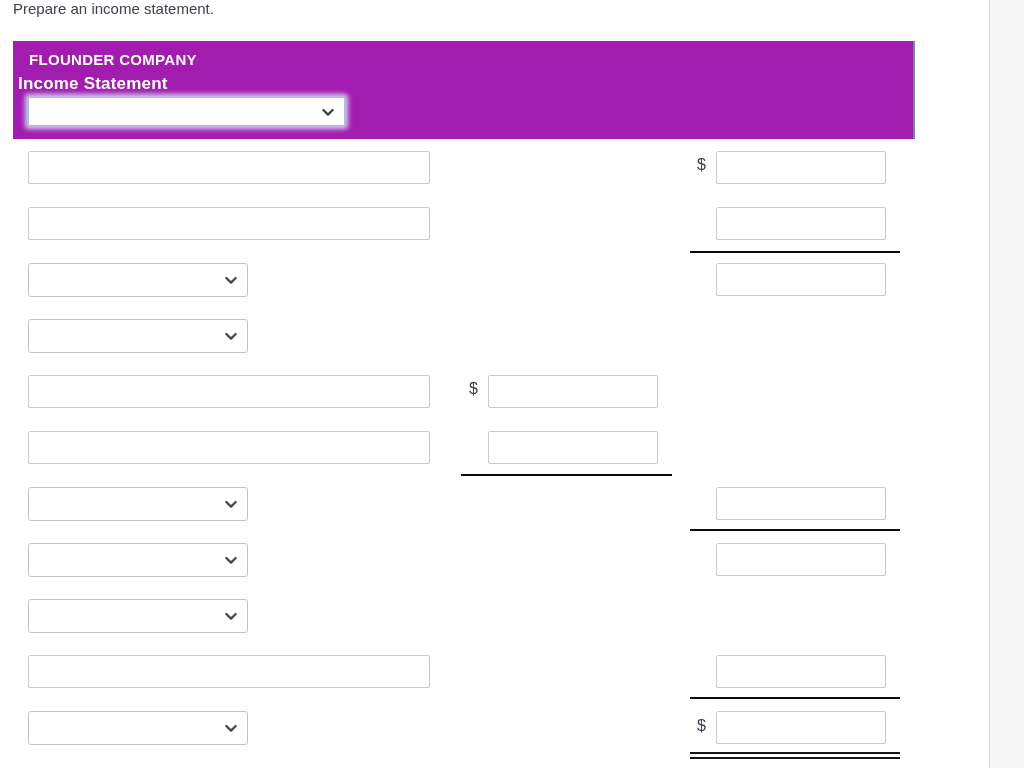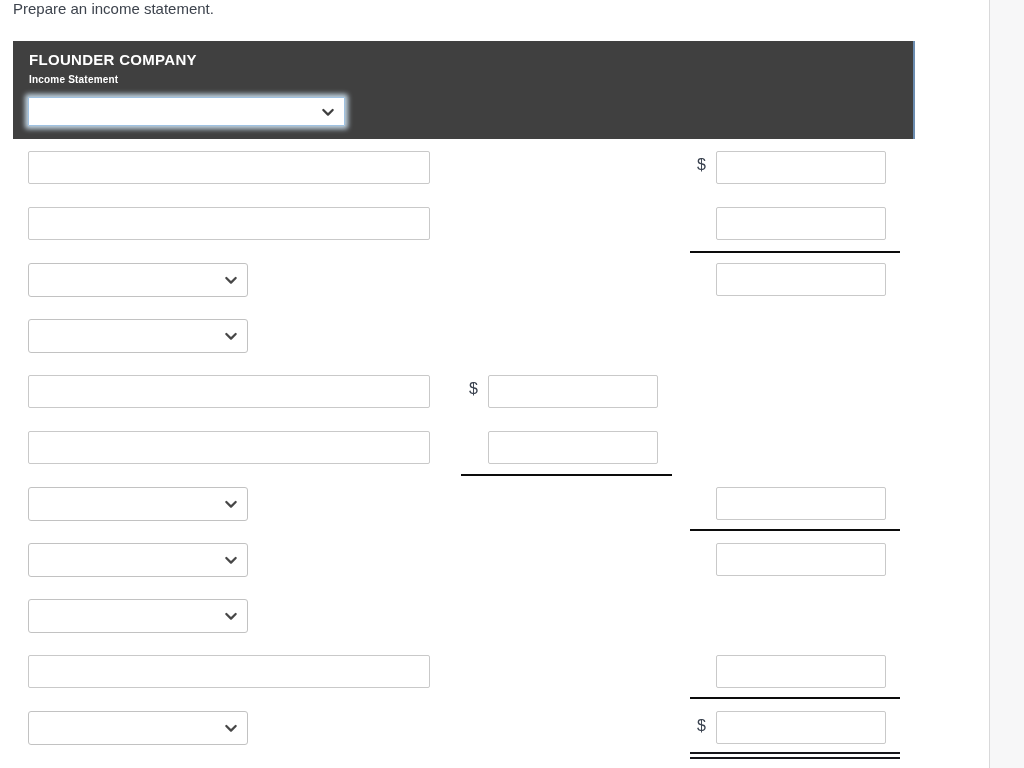--- a/index.html
+++ b/index.html
@@ -14,31 +14,31 @@
 
   .prompt {
     position: absolute; left: 13px; top: 0px;
     font-size: 15px; color: #3d434d;
   }
 
   
   .stmt-header {
     position: absolute; left: 13px; top: 41px;
     width: 902px; height: 98px;
-    background: #404040;
+    background: #a21caf;
     border-right: 2px solid #6b8cb0;
   }
   .company-name {
     position: absolute; left: 16px; top: 10px;
     font-size: 15px; font-weight: bold; color: #ffffff;
     letter-spacing: 0.3px;
   }
   .statement-title {
-    position: absolute; left: 16px; top: 33px;
-    font-size: 10px; font-weight: bold; color: #ffffff;
+    position: absolute; left: 5px; top: 33px;
+    font-size: 17px; font-weight: bold; color: #ffffff;
     letter-spacing: 0.2px;
   }
   .hdr-select-wrap {
     position: absolute; left: 15px; top: 56px;
     width: 317px; height: 29px;
   }
   .hdr-select-wrap select {
     width: 100%; height: 100%;
     appearance: none; -webkit-appearance: none; -moz-appearance: none;
     background: #ffffff;

